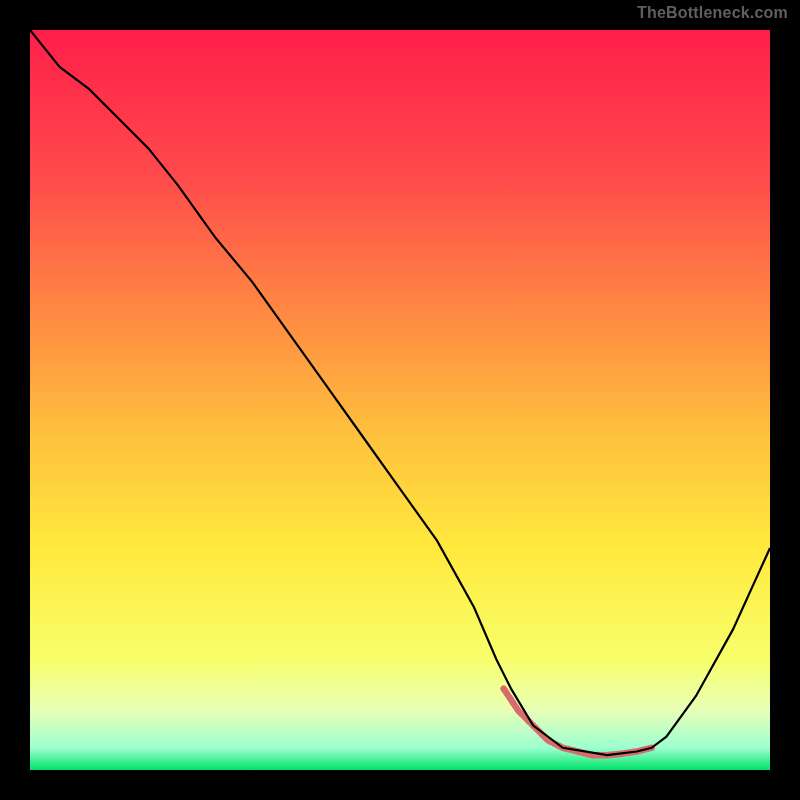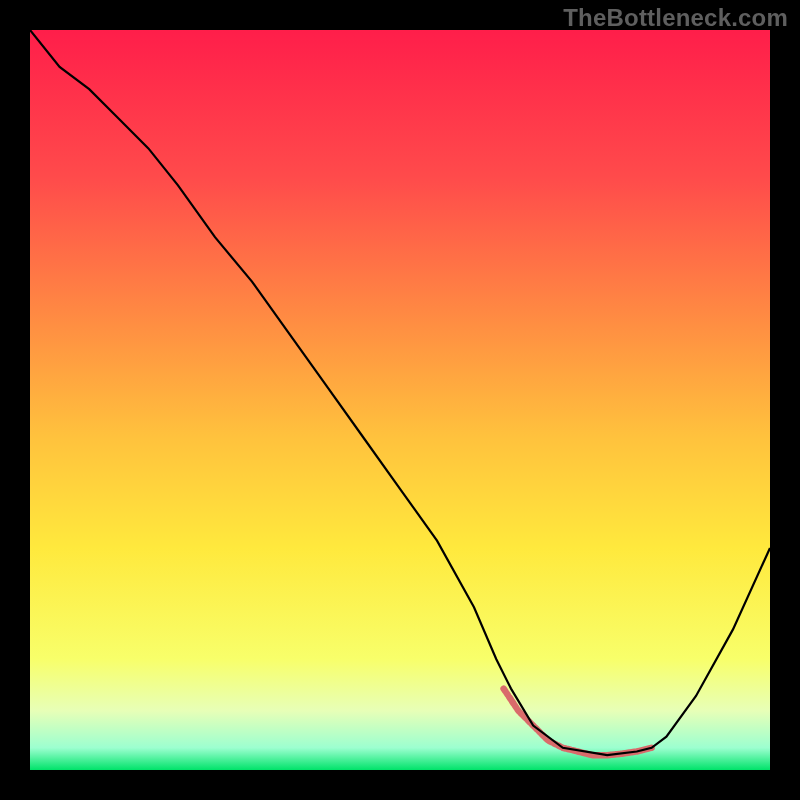--- a/index.html
+++ b/index.html
@@ -14,21 +14,21 @@
     position: relative;
     width: 800px;
     height: 800px;
     background: #000;
   }
   .watermark {
     position: absolute;
     top: 4px;
     right: 12px;
     font-family: Arial, Helvetica, sans-serif;
-    font-size: 24px;
+    font-size: 16px;
     font-weight: bold;
     color: #5f5f5f;
     letter-spacing: 0.2px;
     z-index: 5;
   }
   svg.plot {
     position: absolute;
     left: 30px;
     top: 30px;
     width: 740px;

